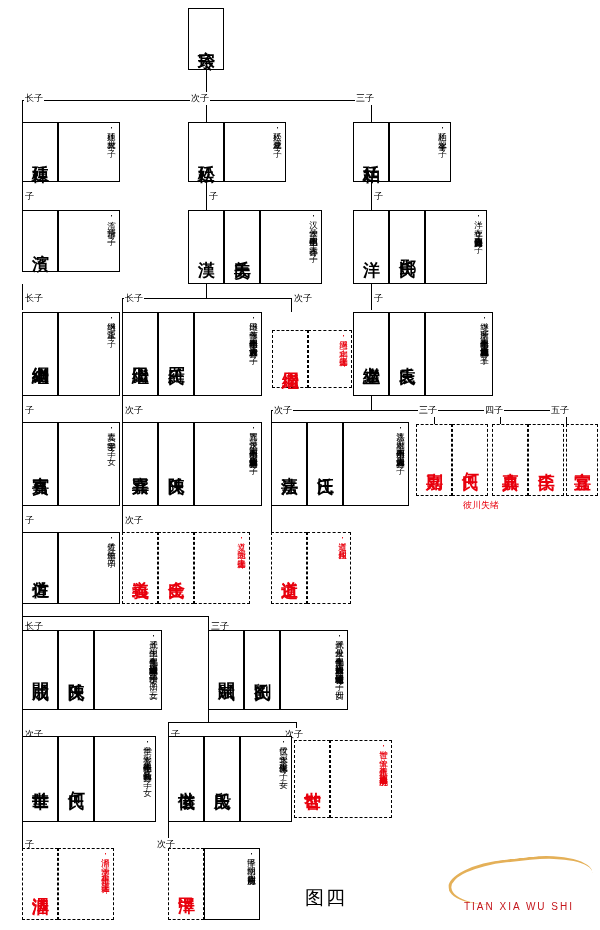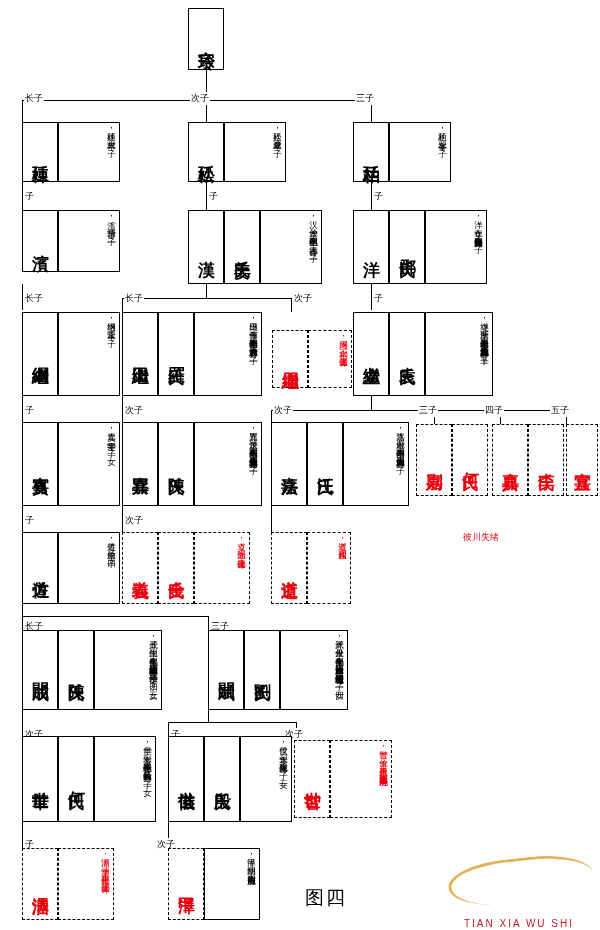--- a/index.html
+++ b/index.html
@@ -74,21 +74,20 @@
     position:absolute;left:0;top:0;width:150px;height:46px;
     font-size:27px;font-weight:bold;color:#c4161c;
     letter-spacing:2px;text-align:center;
     text-shadow:1px 1px 0 #f7c873,-1px 0 0 #f7c873;
     line-height:46px;
   }
   .logo .en{
     position:absolute;left:0;top:45px;width:150px;
     font-size:10px;color:#c4161c;letter-spacing:2px;text-align:center;
     font-family:"Liberation Sans",sans-serif;
-    margin-top:17px;
   }
   .logo .swoosh{
     position:absolute;left:4px;top:2px;width:142px;height:42px;
     border-radius:50%/60%;
     border-top:3px solid #e0a33c;
     border-left:3px solid #e0a33c;
     transform:rotate(-6deg);
     opacity:.85;
   }
 </style>
@@ -231,21 +230,21 @@
   <div class="node name" style="left:271px;top:422px;width:36px;height:84px;">嘉法</div>
   <div class="node name" style="left:307px;top:422px;width:36px;height:84px;">汪氏</div>
   <div class="node note" style="left:343px;top:422px;width:66px;height:84px;">嘉法，字君则，明万历四十年生，夫妇合葬周家港，子一</div>
 
   <div class="node name dashed red" style="left:416px;top:424px;width:36px;height:72px;">嘉則</div>
   <div class="node name dashed red" style="left:452px;top:424px;width:36px;height:72px;">何氏</div>
   <div class="node name dashed red" style="left:492px;top:424px;width:36px;height:72px;">嘉典</div>
   <div class="node name dashed red" style="left:528px;top:424px;width:36px;height:72px;">李氏</div>
   <div class="node name dashed red" style="left:566px;top:424px;width:32px;height:72px;">嘉宜</div>
 
-  <div class="redtext" style="left:463px;top:531px;">彼川失绪</div>
+  <div class="redtext" style="left:463px;top:499px;">彼川失绪</div>
 
   <div class="node name" style="left:22px;top:532px;width:36px;height:72px;">道佐</div>
   <div class="node note" style="left:58px;top:532px;width:62px;height:72px;">道佐，字佑胜，子四</div>
 
   <div class="node name dashed red" style="left:122px;top:532px;width:36px;height:72px;">道義</div>
   <div class="node name dashed red" style="left:158px;top:532px;width:36px;height:72px;">金氏</div>
   <div class="node note dashed red" style="left:194px;top:532px;width:56px;height:72px;">道义，字能为，远徙未详</div>
 
   <div class="node name dashed red" style="left:271px;top:532px;width:36px;height:72px;">道逝</div>
   <div class="node note dashed red" style="left:307px;top:532px;width:44px;height:72px;">道逝，同叔住川</div>

